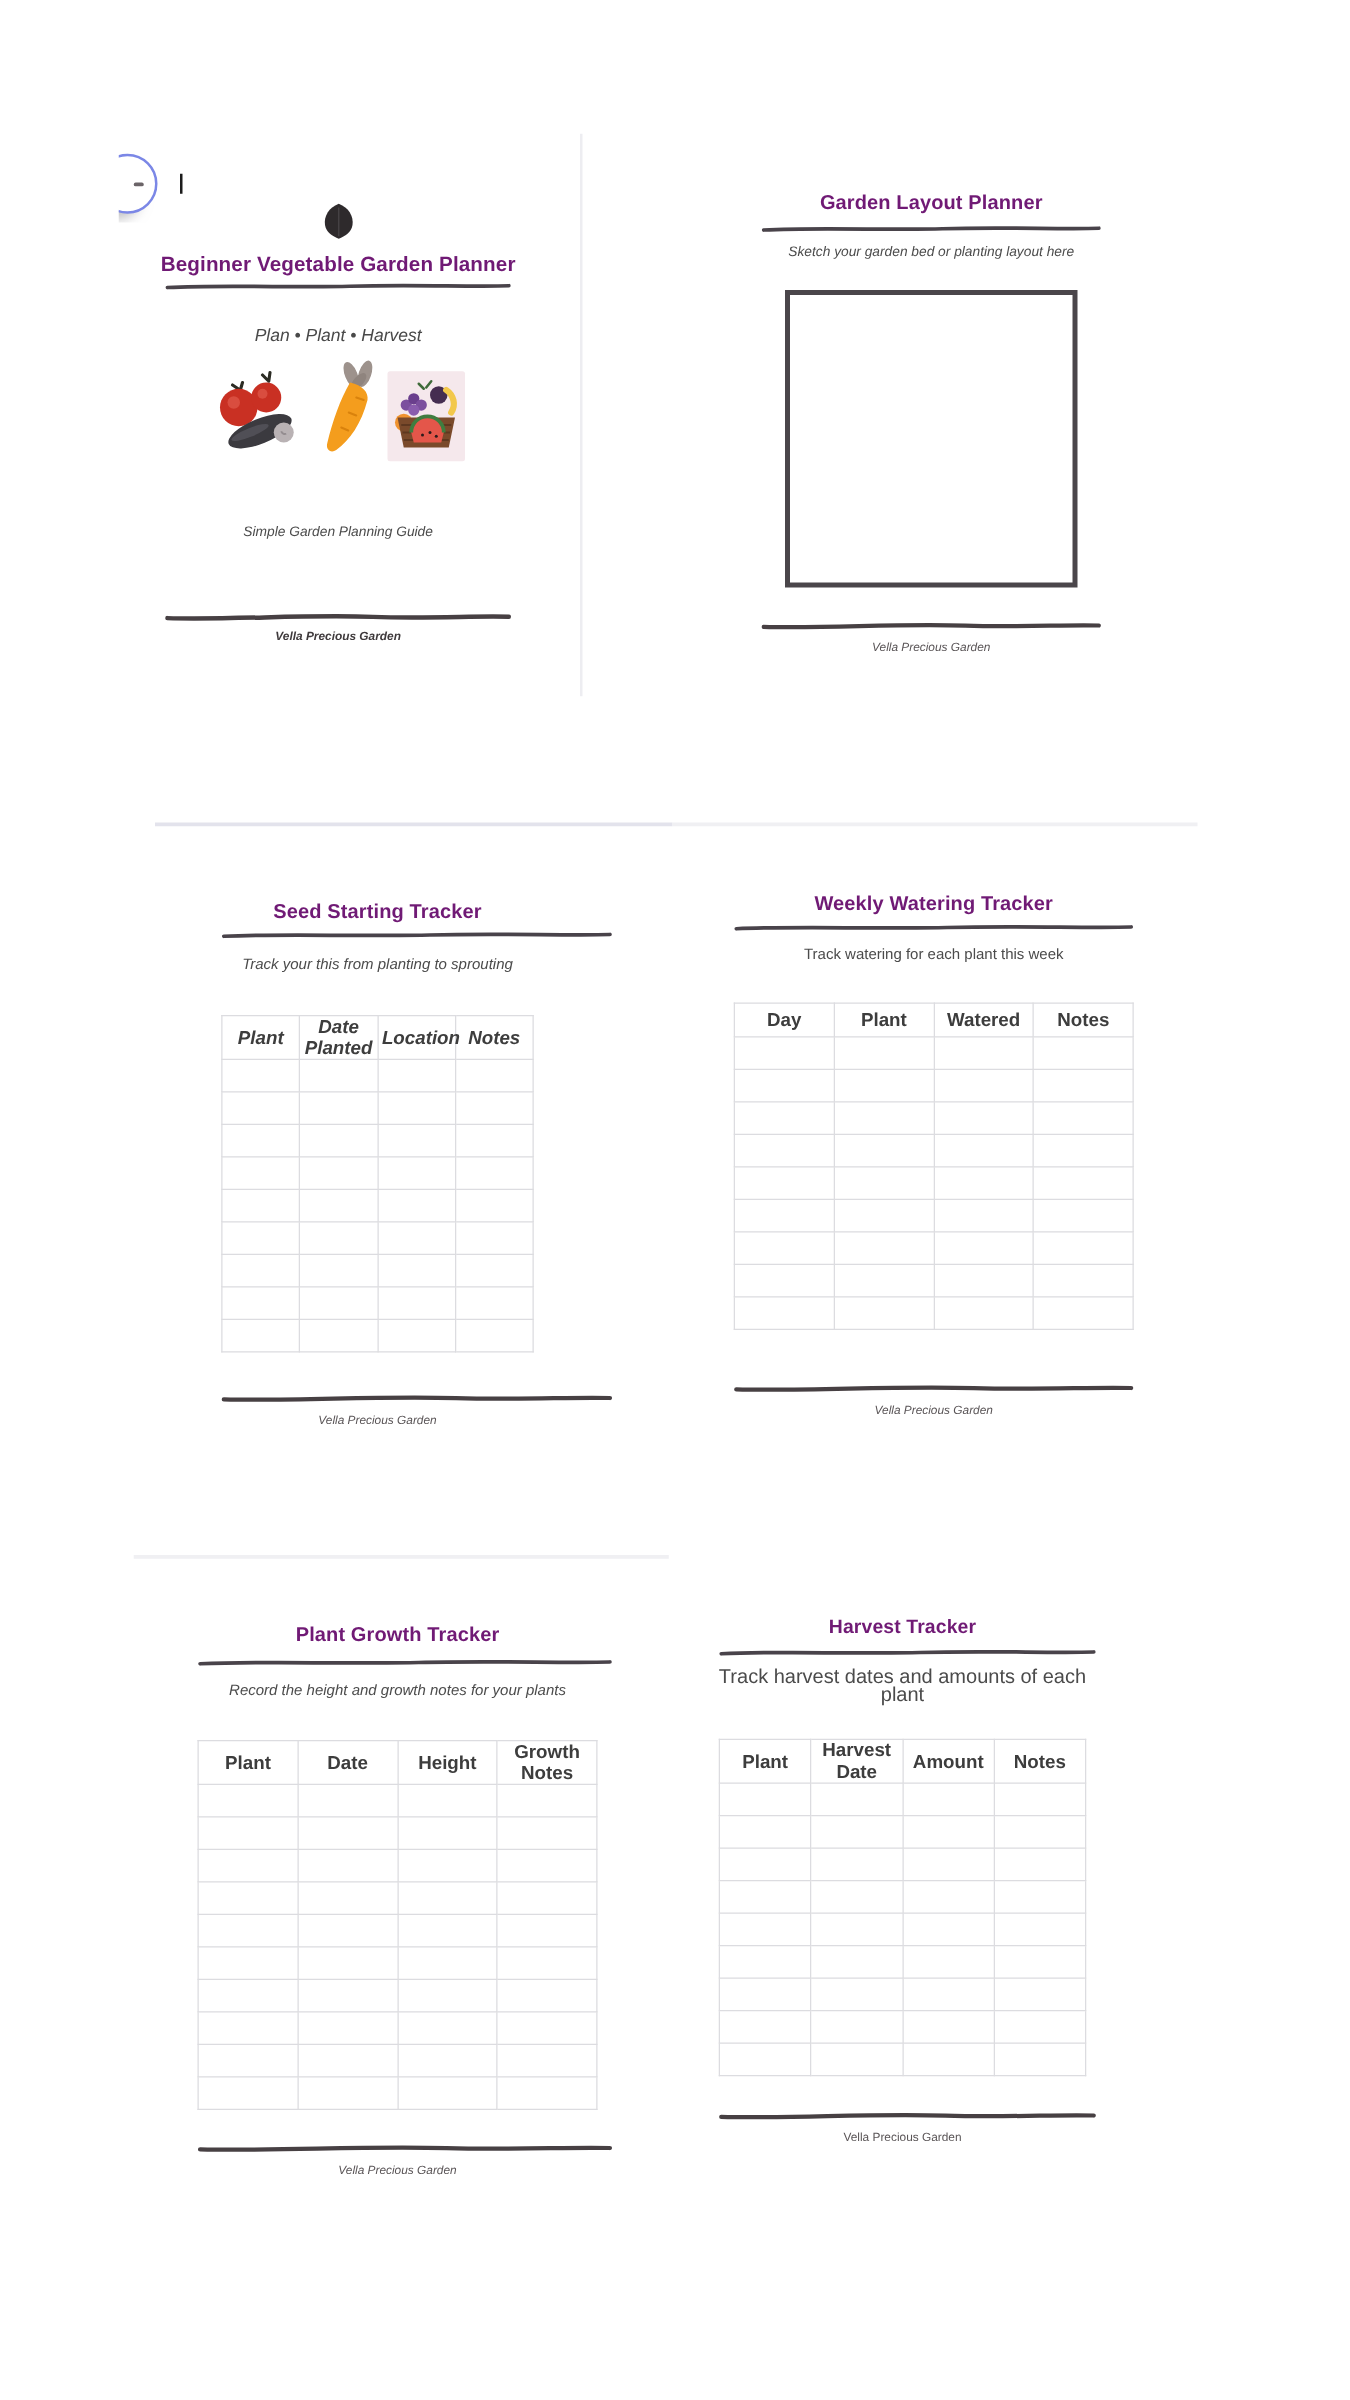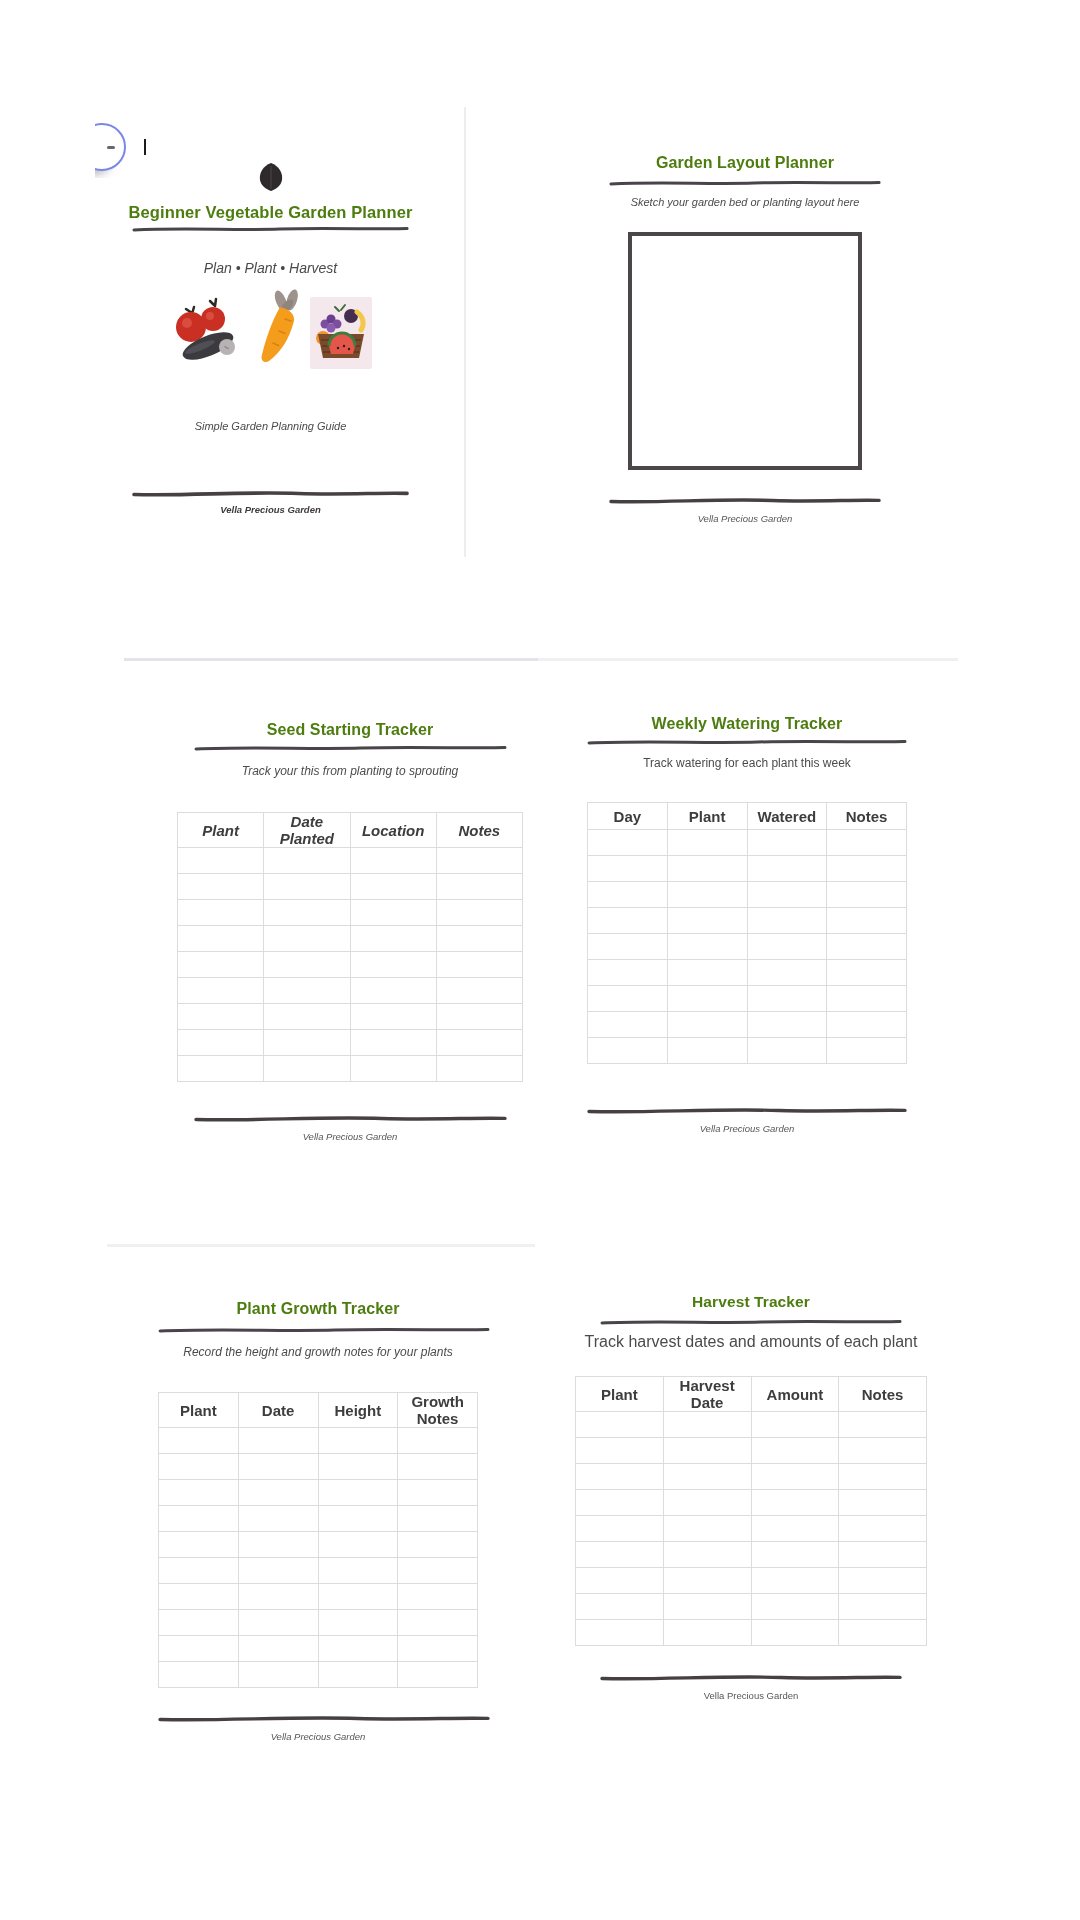--- a/index.html
+++ b/index.html
@@ -19,21 +19,21 @@
     box-shadow:-8px 10px 10px -6px rgba(130,130,135,.55); }
   .fab-dash { position:absolute; left:12px; top:26px; width:8px; height:3px; background:#6b6468; border-radius:2px; }
   .text-cursor { position:absolute; left:144px; top:139px; width:2px; height:16px; background:#1c1c1c; }
 
   .vdivider { position:absolute; left:464px; top:107px; width:2px; height:450px; background:#ededf1; }
   .hdivider { position:absolute; height:3px; }
   .hd-1a { left:124px; top:658px; width:414px; background:#e3e3ec; }
   .hd-1b { left:538px; top:658px; width:420px; background:#f0f0f3; }
   .hd-2  { left:107px; top:1244px; width:428px; background:#f0f0f3; }
 
-  .pg-title { font-weight:700; font-size:16px; line-height:21px; white-space:nowrap; color:#4d7c0f; letter-spacing:.1px; }
+  .pg-title { font-weight:700; font-size:16px; line-height:21px; white-space:nowrap; color:#701a75; letter-spacing:.1px; }
   .pg-title.big { font-size:16.5px; }
   .pg-title.small { font-size:15.5px; line-height:20px; }
   .hand-line { display:block; margin:0 auto; }
   .subtitle { font-size:12px; line-height:15px; color:#4b4b4b;text-align:center; }
   .italic { font-style:italic; }
   .tagline { font-size:14px; line-height:18px; font-style:italic; color:#494949; margin-top:26px; }
   .caption { font-size:11px; line-height:14px; font-style:italic; color:#4b4b4b; }
   .brand { font-size:9.5px; line-height:12px; color:#5a5557; }
   .brand.cover-brand { font-weight:700; font-style:italic; color:#3f3a3c; }
   .brand.it { font-style:italic; }
@@ -136,21 +136,21 @@
     <path d="M2 5 C55 2.5 115 5.5 160 4 C210 2.5 265 4.5 298 3.6" stroke="#49434a" stroke-width="3" fill="none" stroke-linecap="round"></path>
   </svg>
   <div class="subtitle italic" style="margin-top:8px; font-size:11px;">Sketch your garden bed or planting layout here</div>
   <div class="layout-box"></div>
   <svg class="hand-line" style="margin-top:26px;" width="272" height="9" viewBox="0 0 300 9" preserveAspectRatio="none">
     <path d="M2 5.5 C60 7 120 2.5 180 4.5 C230 6 270 3.5 298 4.4" stroke="#474043" stroke-width="3.4" fill="none" stroke-linecap="round"></path>
   </svg>
   <div class="brand it" style="margin-top:8px;">Vella Precious Garden</div>
 </section>
 
-<section class="page" style="left:177px; top:705px; width:346px;">
+<section class="page" style="left:177px; top:705px; width:250px;">
   <div class="pg-title" style="margin-top:14px;">Seed Starting Tracker</div>
   <svg class="hand-line" style="margin-top:4px;" width="313" height="8" viewBox="0 0 300 8" preserveAspectRatio="none">
     <path d="M2 5 C55 2.5 115 5.5 160 4 C210 2.5 265 4.5 298 3.6" stroke="#49434a" stroke-width="3" fill="none" stroke-linecap="round"></path>
   </svg>
   <div class="subtitle italic" style="margin-top:12px;">Track your this from planting to sprouting</div>
   <table class="seed-table" style="margin-top:33px;">
     <thead>
       <tr>
         <th>Plant</th>
         <th>Date Planted</th>
@@ -376,21 +376,21 @@
           <td></td>
         </tr>
       </tbody>
   </table>
   <svg class="hand-line" style="margin-top:26px;" width="332" height="9" viewBox="0 0 300 9" preserveAspectRatio="none">
     <path d="M2 5.5 C60 7 120 2.5 180 4.5 C230 6 270 3.5 298 4.4" stroke="#474043" stroke-width="3.4" fill="none" stroke-linecap="round"></path>
   </svg>
   <div class="brand it" style="margin-top:8px;">Vella Precious Garden</div>
 </section>
 
-<section class="page" style="left:575px; top:1280px; width:352px;">
+<section class="page" style="left:575px; top:1280px; width:294px;">
   <div class="pg-title small" style="margin-top:12px;">Harvest Tracker</div>
   <svg class="hand-line" style="margin-top:6px;" width="302" height="8" viewBox="0 0 300 8" preserveAspectRatio="none">
     <path d="M2 5 C55 2.5 115 5.5 160 4 C210 2.5 265 4.5 298 3.6" stroke="#49434a" stroke-width="3" fill="none" stroke-linecap="round"></path>
   </svg>
   <div class="subtitle" style="margin-top:8px; font-size:16px;">Track harvest dates and amounts of each plant</div>
   <table style="margin-top:27px;">
     <thead>
       <tr>
         <th>Plant</th>
         <th>Harvest Date</th>

